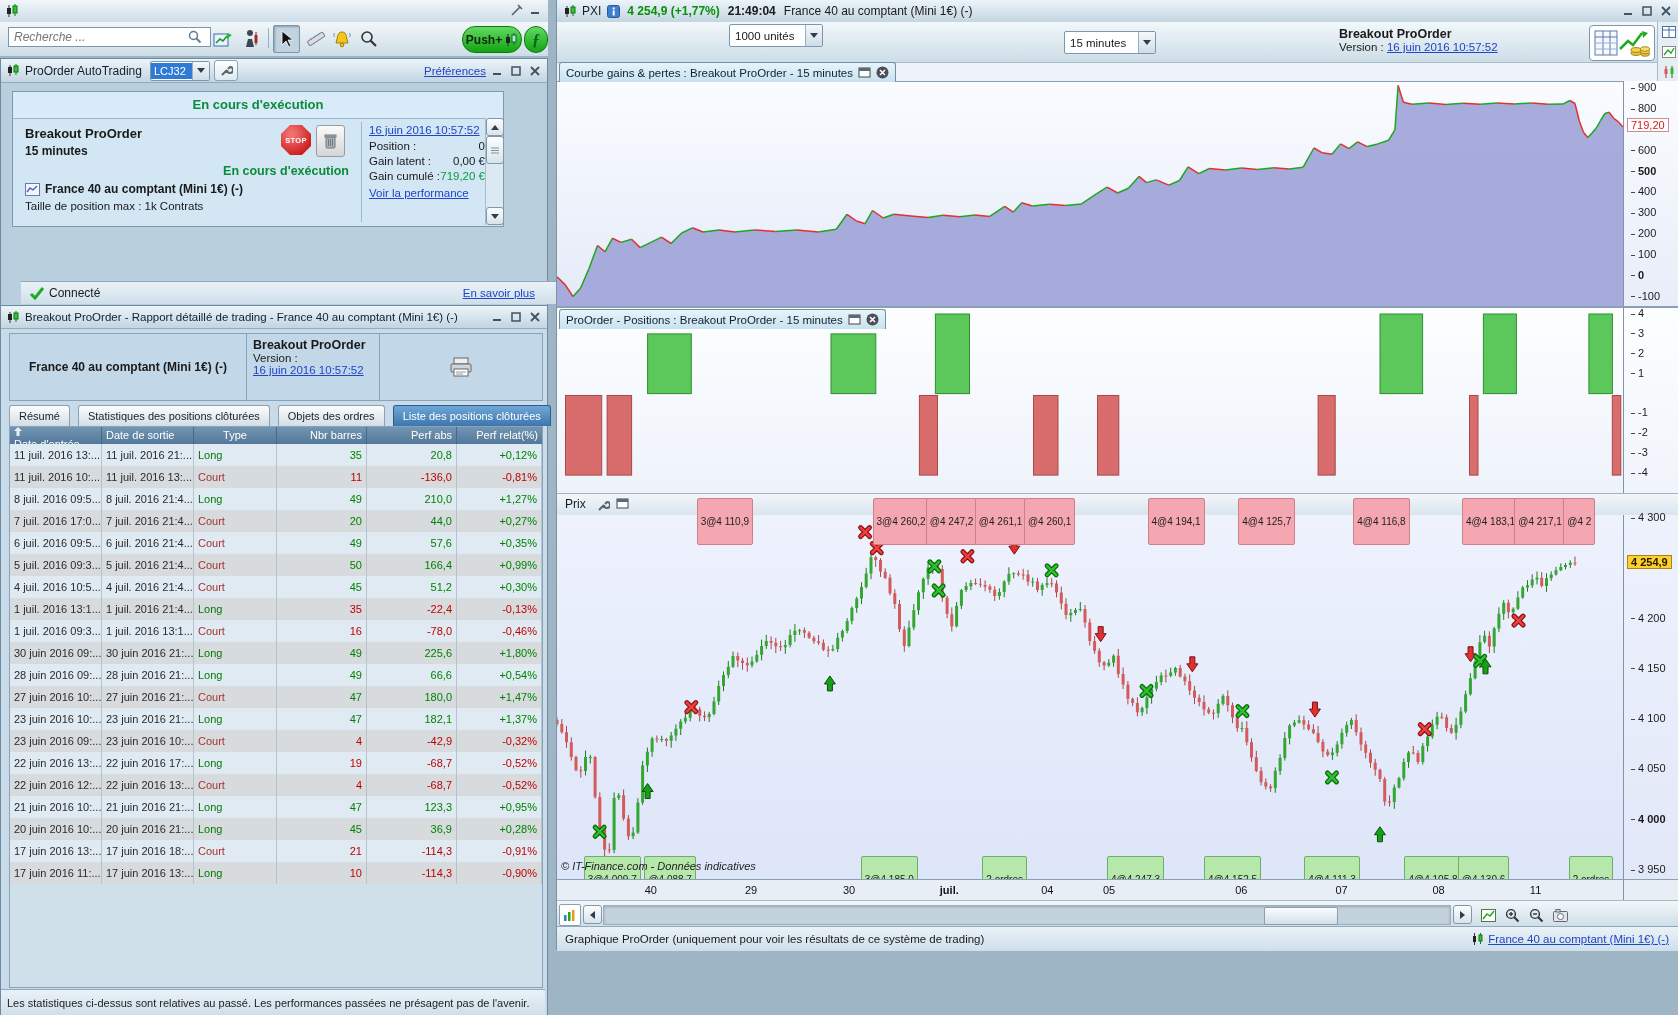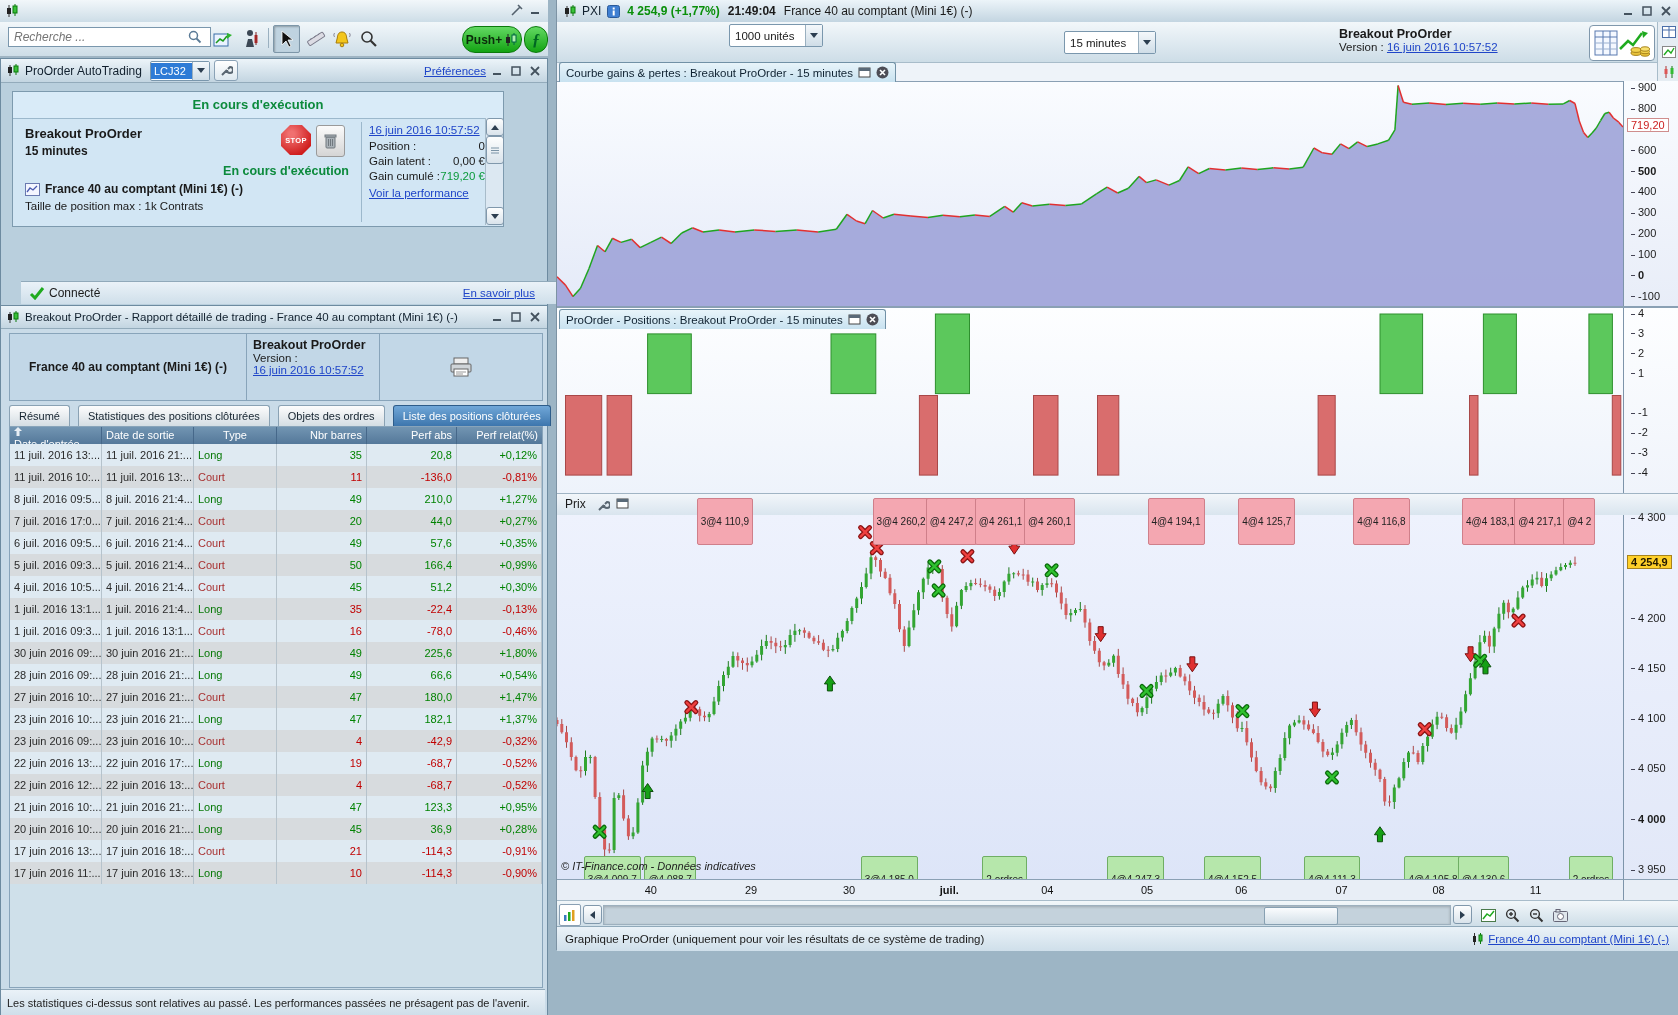--- a/index.html
+++ b/index.html
@@ -835,21 +835,21 @@
         <div class="ytick" style="top: 347.95px;">3 950</div>
         <div class="tagv tagp" style="top: 40.3657px;">4 254,9</div>
       </div>
 
     <div class="abs" id="xaxis" style="left:0;top:879px;width:1066px;height:21px;background:#e8eef6;border-top:1px solid #8aa0b4;">
         <div class="xtick" style="top: 4px; left: 93.808px;">40</div>
         <div class="xtick" style="top: 4px; left: 194.012px;">29</div>
         <div class="xtick" style="top: 4px; left: 292.084px;">30</div>
         <div class="xtick" style="top: 4px; left: 392.288px; font-weight: bold;">juil.</div>
         <div class="xtick" style="top: 4px; left: 490.36px;">04</div>
-        <div class="xtick" style="top: 4px; left: 590px;">05</div>
+        <div class="xtick" style="top: 4px; left: 552px;">05</div>
         <div class="xtick" style="top: 4px; left: 684.372px;">06</div>
         <div class="xtick" style="top: 4px; left: 784.576px;">07</div>
         <div class="xtick" style="top: 4px; left: 881.582px;">08</div>
         <div class="xtick" style="top: 4px; left: 978.588px;">11</div>
       </div>
     <div class="abs" style="left:1066px;top:879px;width:56px;height:21px;background:#e8eef6;border-top:1px solid #8aa0b4;border-left:1px solid #7d94aa;"></div>
 
     <div class="abs grad-chrome" style="left:0;top:900px;width:1122px;height:26px;border-top:1px solid #a8bcca;">
       <span class="abs icon-btn" style="left:2px;top:3px;width:20px;height:20px;border:1px solid #8aa0b4;background:#fff;">
           <svg width="14" height="12">

